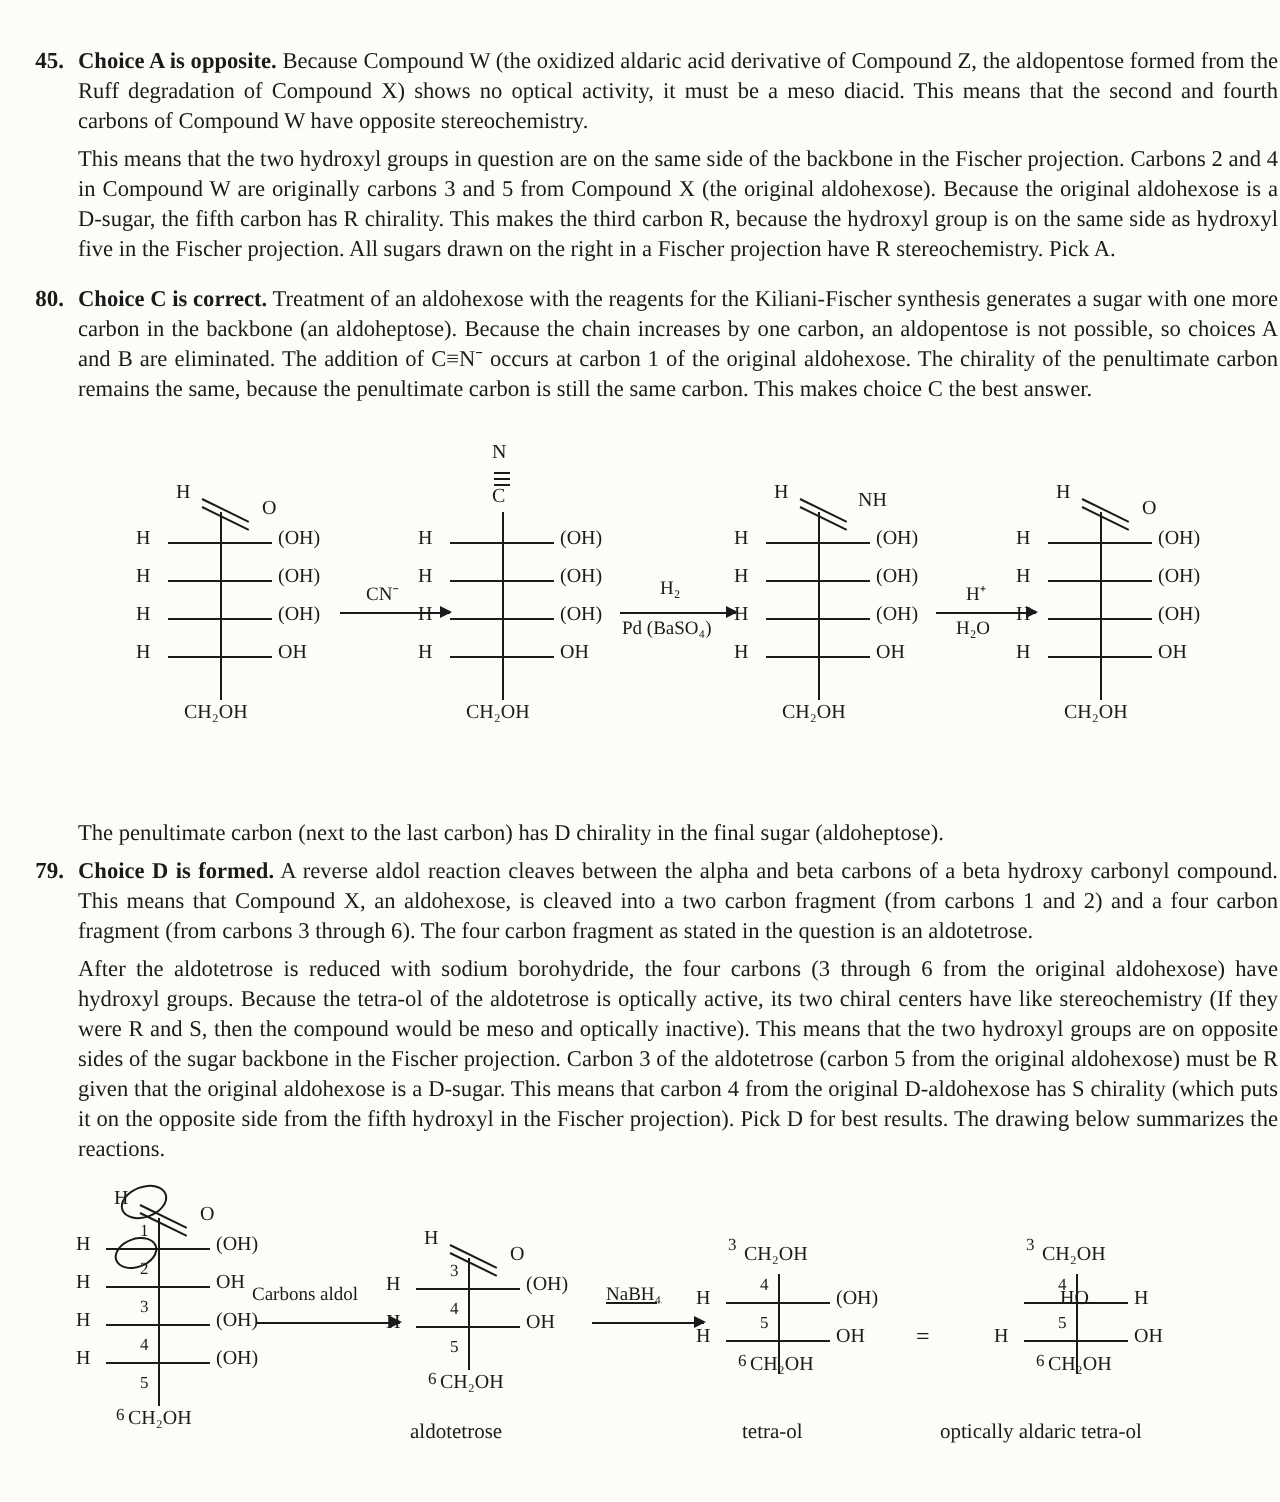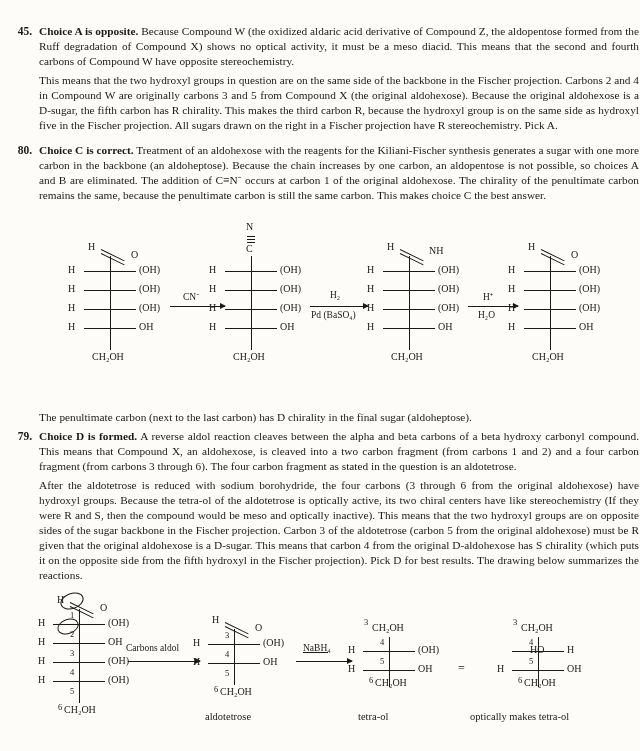--- a/index.html
+++ b/index.html
@@ -297,17 +297,17 @@
       <span class="circlenum" style="left:529px;top:67px;">5</span>
       <span class="circlenum" style="left:518px;top:86px;">6</span>
       <span class="fisch" style="left:512px;top:55px;margin-left:18px;">HO</span>
       <span class="fisch" style="left:497px;top:74px;">H</span>
       <span class="fisch" style="left:567px;top:55px;">H</span>
       <span class="fisch" style="left:567px;top:74px;">OH</span>
       <span class="fisch" style="left:524px;top:88px;">CH₂OH</span>
     </div>
 
     <span class="cap2" style="left:205px;top:122px;">aldotetrose</span>
-    <span class="cap2" style="left:358px;top:122px;">tetra-ol</span>
-    <span class="cap2" style="left:470px;top:122px;">optically makes tetra-ol</span>
+    <span class="cap2" style="left:371px;top:122px;">tetra-ol</span>
+    <span class="cap2" style="left:470px;top:122px;">optically aldaric tetra-ol</span>
   </div>
 
 </div>
 
 </body></html>

